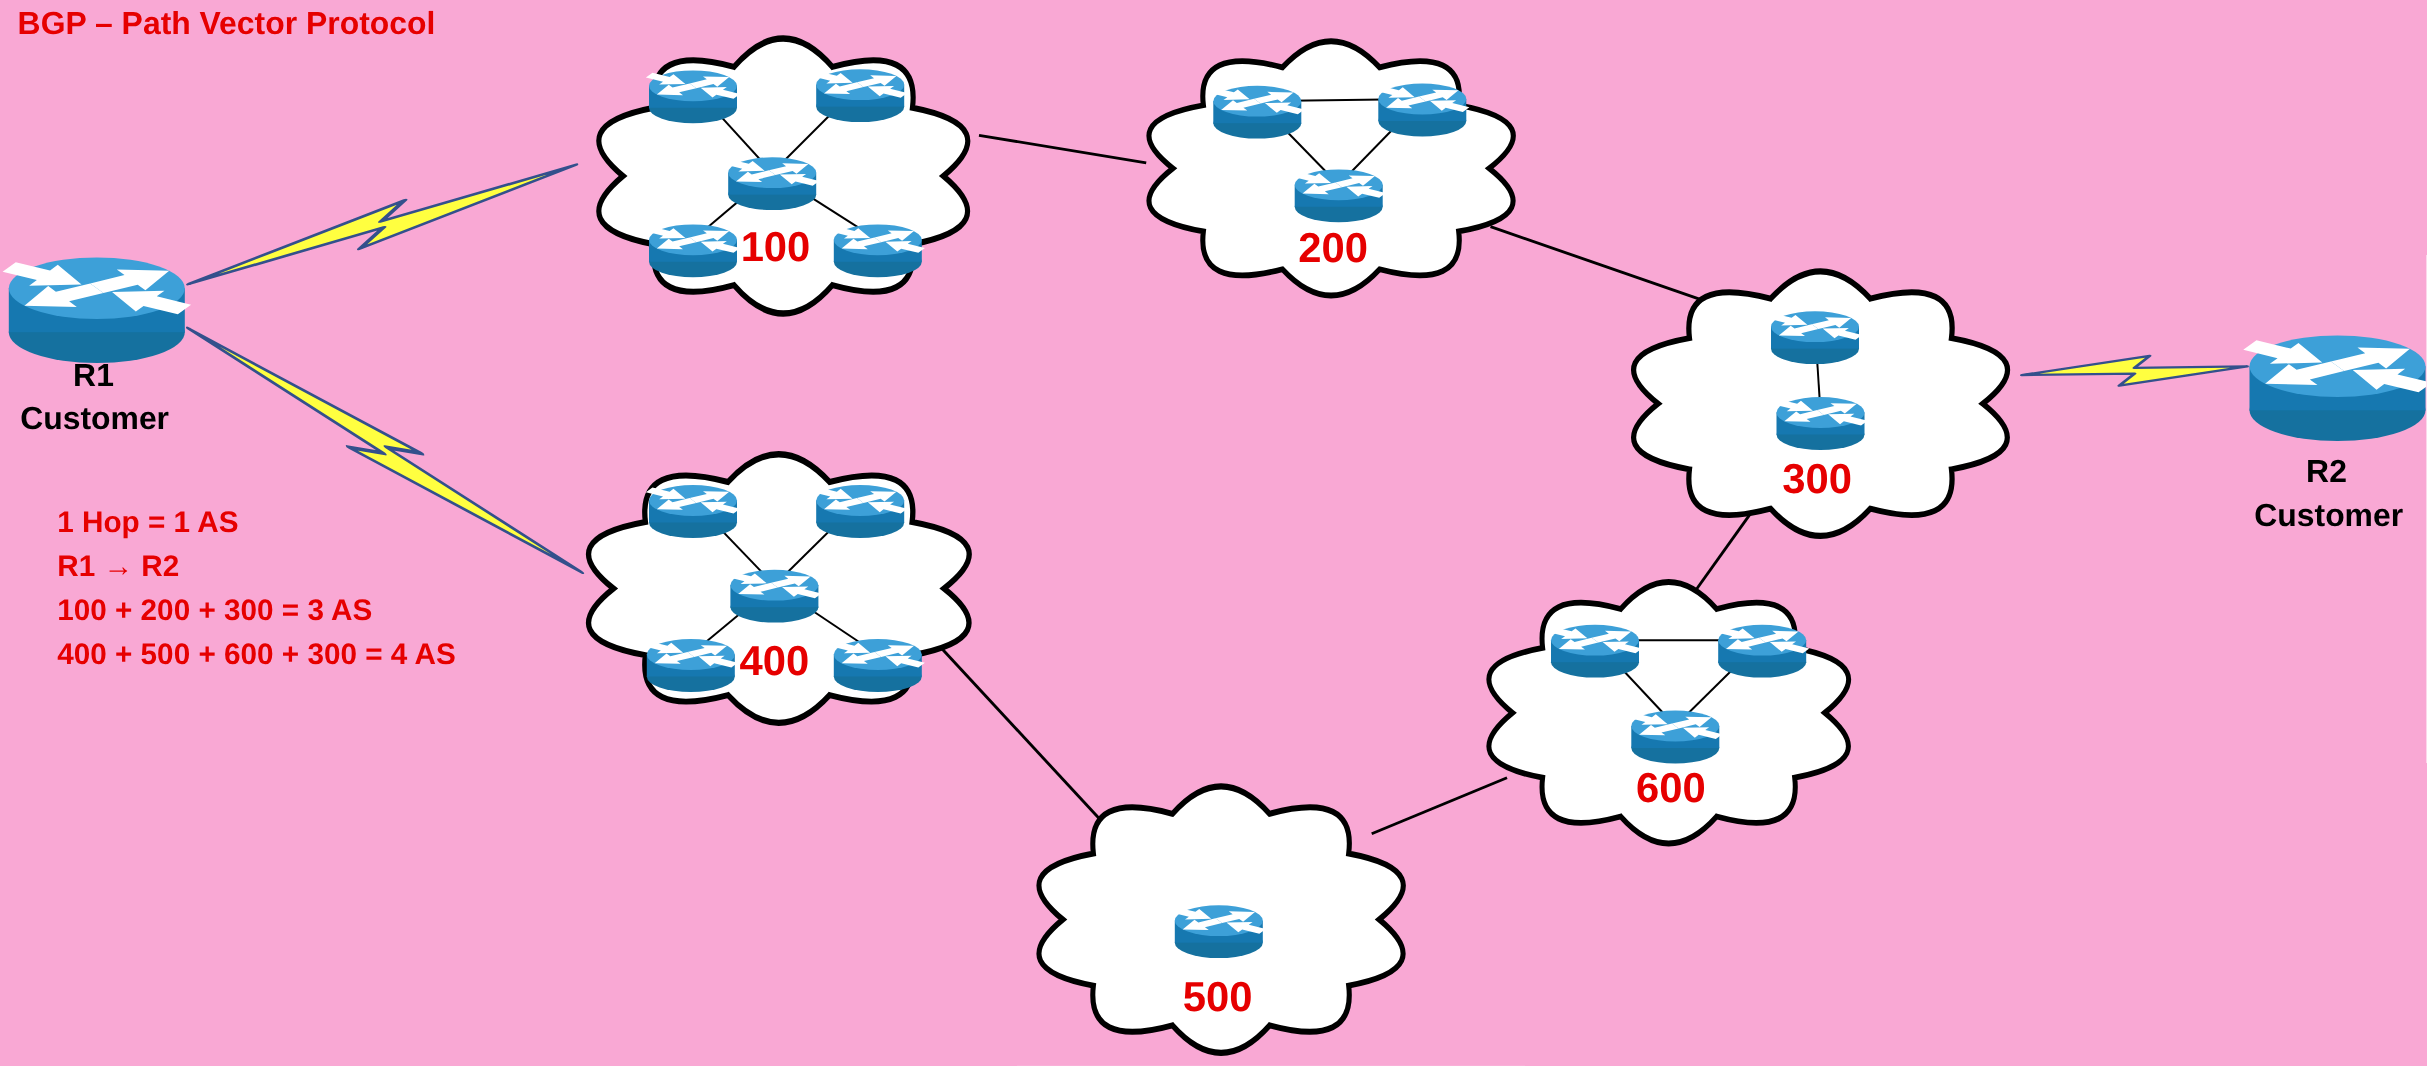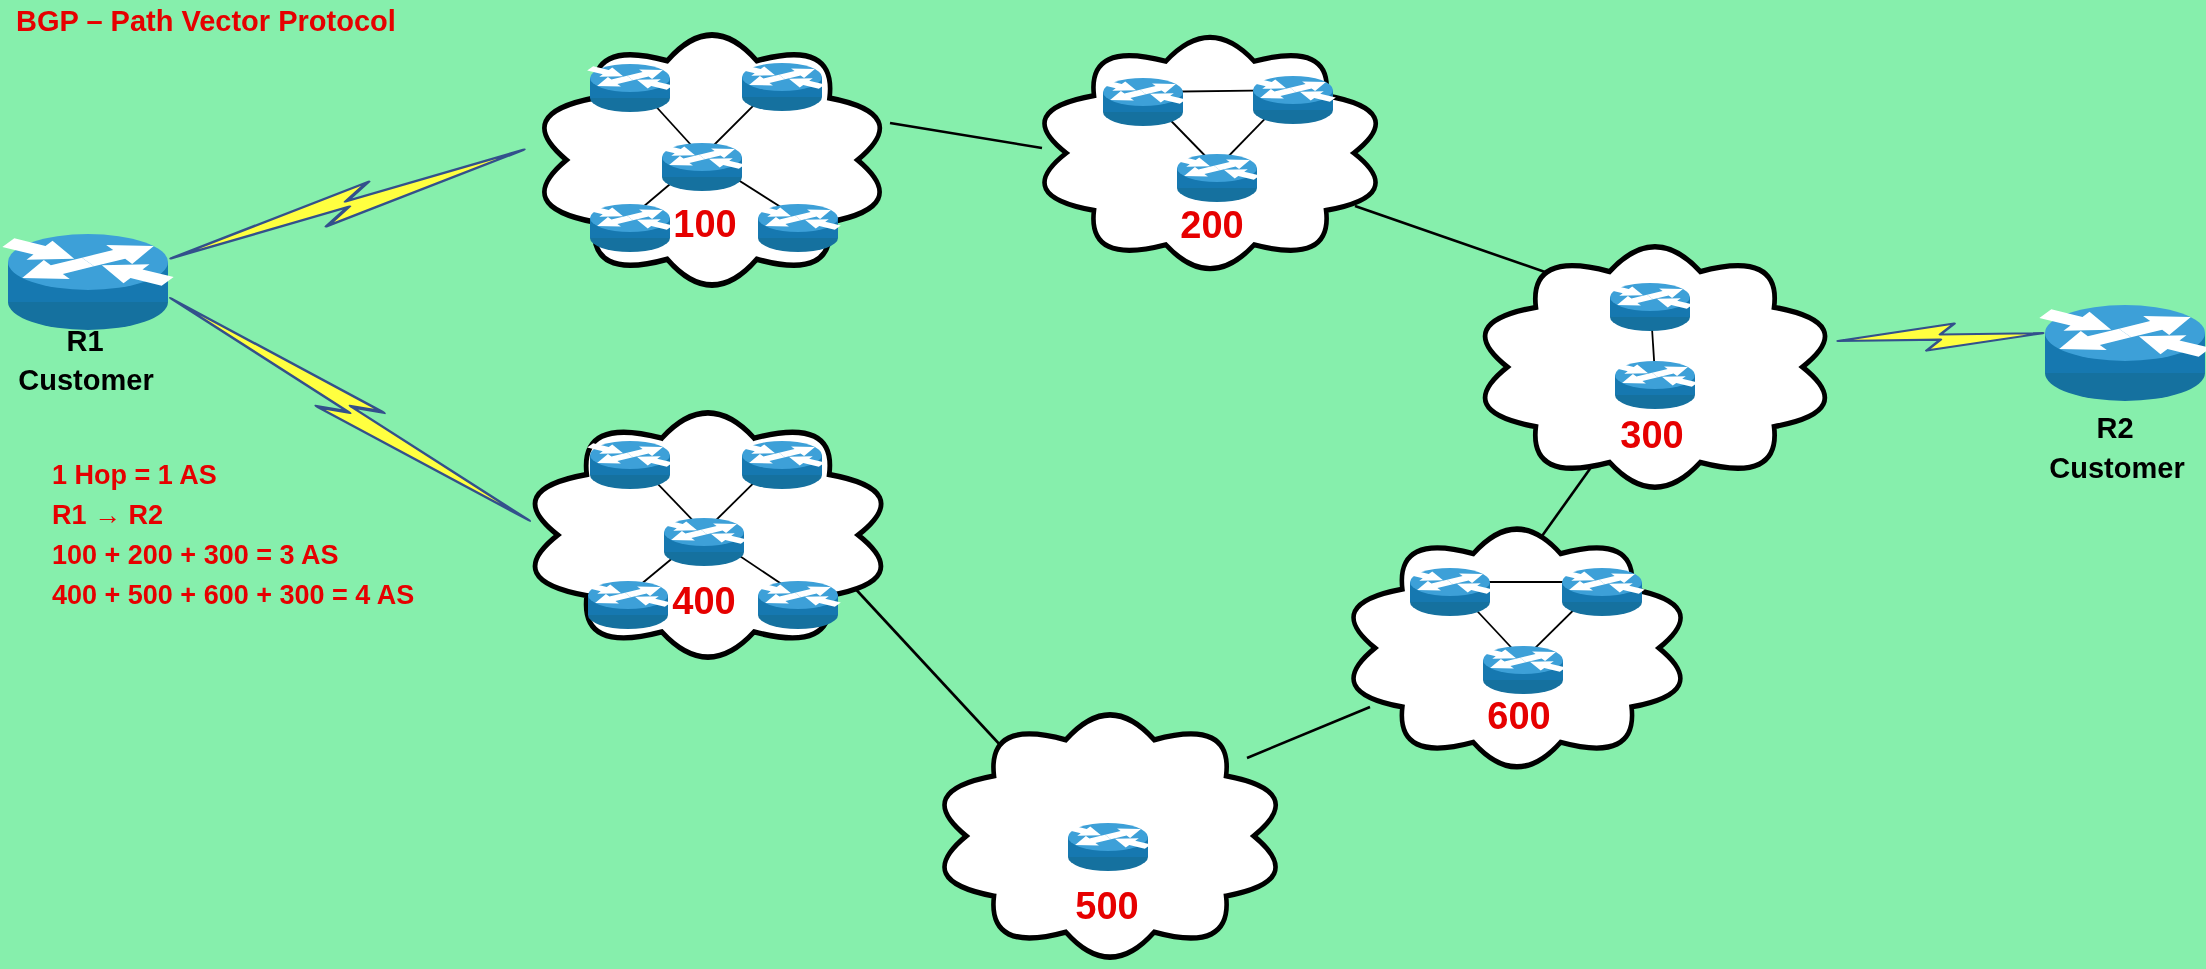--- a/index.html
+++ b/index.html
@@ -1,16 +1,16 @@
 <!DOCTYPE html>
 <html><head>
 <meta charset="utf-8">
 <style>
   html,body{margin:0;padding:0;background:#ffffff;}
-  .page{position:relative;width:2206px;height:969px;background:#86efac;overflow:hidden;
+  .page{position:relative;width:2206px;height:969px;background:#f9a8d4;overflow:hidden;
         font-family:"Liberation Sans", sans-serif;}
   svg{display:block;}
   .cloud{fill:#ffffff;stroke:#000000;stroke-width:4.5px;}
   .intra{stroke:#000000;stroke-width:1.8px;fill:none;}
   .inter{stroke:#000000;stroke-width:2.6px;fill:none;}
   .rbody{fill:#1678B0;}
   .rbase{fill:#15719F;}
   .rtop{fill:#3DA0D8;}
   .rarrow{fill:#ffffff;}
   .bolt{fill:#FFFF40;stroke:#33508C;stroke-width:1.6px;stroke-linejoin:round;}

